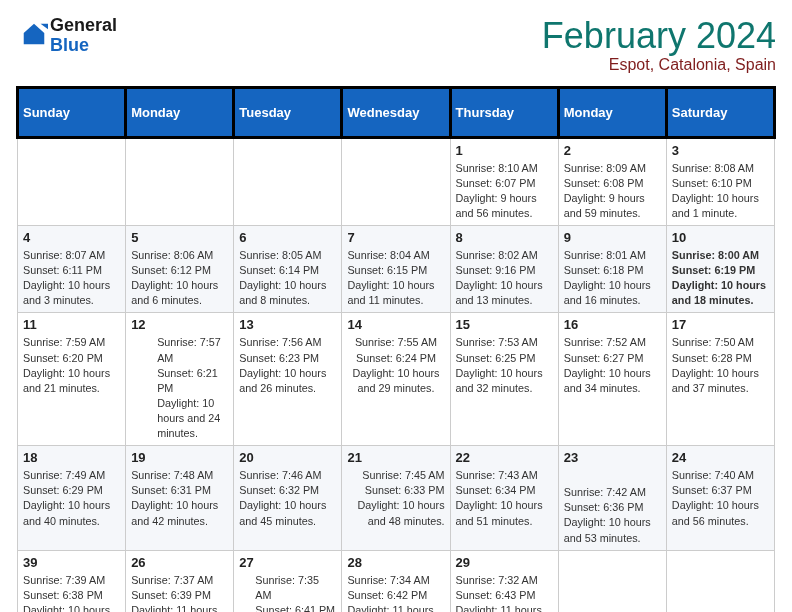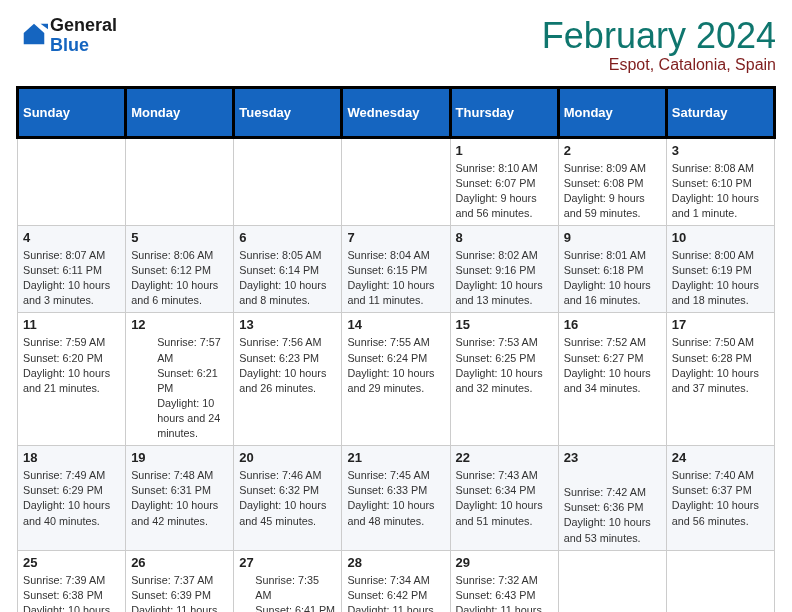--- a/index.html
+++ b/index.html
@@ -178,21 +178,21 @@
 Daylight: 10 hours and 13 minutes.</div>
         </td>
         <td>
           <span class="day-num">9</span>
           <div class="cell-text" style="white-space: pre-line;">Sunrise: 8:01 AM
 Sunset: 6:18 PM
 Daylight: 10 hours and 16 minutes.</div>
         </td>
         <td>
           <span class="day-num">10</span>
-          <div class="cell-text" style="white-space: pre-line;">Sunrise: 8:00 AM
+          <div class="cell-text" style="white-space: pre-line; font-weight: bold;">Sunrise: 8:00 AM
 Sunset: 6:19 PM
 Daylight: 10 hours and 18 minutes.</div>
         </td>
       </tr>
       <tr>
         <td>
           <span class="day-num">11</span>
           <div class="cell-text" style="white-space: pre-line;">Sunrise: 7:59 AM
 Sunset: 6:20 PM
 Daylight: 10 hours and 21 minutes.</div>
@@ -204,21 +204,21 @@
 Daylight: 10 hours and 24 minutes.</div>
         </td>
         <td>
           <span class="day-num">13</span>
           <div class="cell-text" style="white-space: pre-line;">Sunrise: 7:56 AM
 Sunset: 6:23 PM
 Daylight: 10 hours and 26 minutes.</div>
         </td>
         <td>
           <span class="day-num">14</span>
-          <div class="cell-text" style="white-space: pre-line;">Sunrise: 7:55 AM
+          <div class="cell-text" style="white-space: pre-line; text-align: center;">Sunrise: 7:55 AM
 Sunset: 6:24 PM
 Daylight: 10 hours and 29 minutes.</div>
         </td>
         <td>
           <span class="day-num">15</span>
           <div class="cell-text" style="white-space: pre-line;">Sunrise: 7:53 AM
 Sunset: 6:25 PM
 Daylight: 10 hours and 32 minutes.</div>
         </td>
         <td>
@@ -248,21 +248,21 @@
 Daylight: 10 hours and 42 minutes.</div>
         </td>
         <td>
           <span class="day-num">20</span>
           <div class="cell-text" style="white-space: pre-line;">Sunrise: 7:46 AM
 Sunset: 6:32 PM
 Daylight: 10 hours and 45 minutes.</div>
         </td>
         <td>
           <span class="day-num">21</span>
-          <div class="cell-text" style="white-space: pre-line;">Sunrise: 7:45 AM
+          <div class="cell-text" style="white-space: pre-line; text-align: right;">Sunrise: 7:45 AM
 Sunset: 6:33 PM
 Daylight: 10 hours and 48 minutes.</div>
         </td>
         <td>
           <span class="day-num">22</span>
           <div class="cell-text" style="white-space: pre-line;">Sunrise: 7:43 AM
 Sunset: 6:34 PM
 Daylight: 10 hours and 51 minutes.</div>
         </td>
         <td>
@@ -273,21 +273,21 @@
         </td>
         <td>
           <span class="day-num">24</span>
           <div class="cell-text" style="white-space: pre-line;">Sunrise: 7:40 AM
 Sunset: 6:37 PM
 Daylight: 10 hours and 56 minutes.</div>
         </td>
       </tr>
       <tr>
         <td>
-          <span class="day-num">25</span>
+          <span class="day-num">39</span>
           <div class="cell-text" style="white-space: pre-line;">Sunrise: 7:39 AM
 Sunset: 6:38 PM
 Daylight: 10 hours and 59 minutes.</div>
         </td>
         <td>
           <span class="day-num">26</span>
           <div class="cell-text" style="white-space: pre-line;">Sunrise: 7:37 AM
 Sunset: 6:39 PM
 Daylight: 11 hours and 2 minutes.</div>
         </td>

